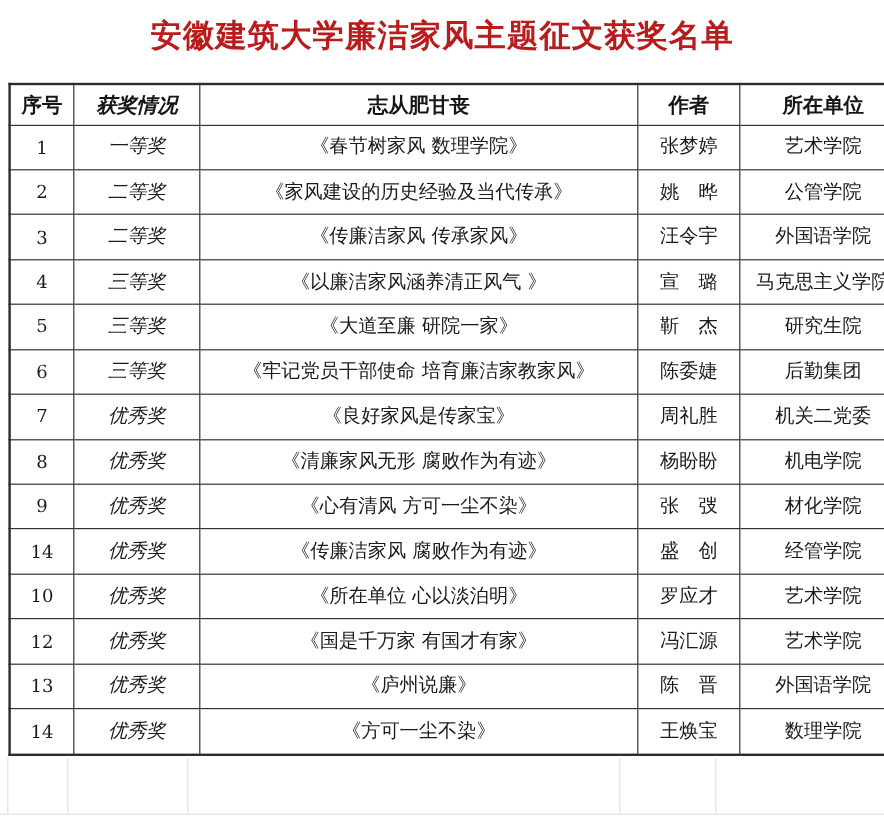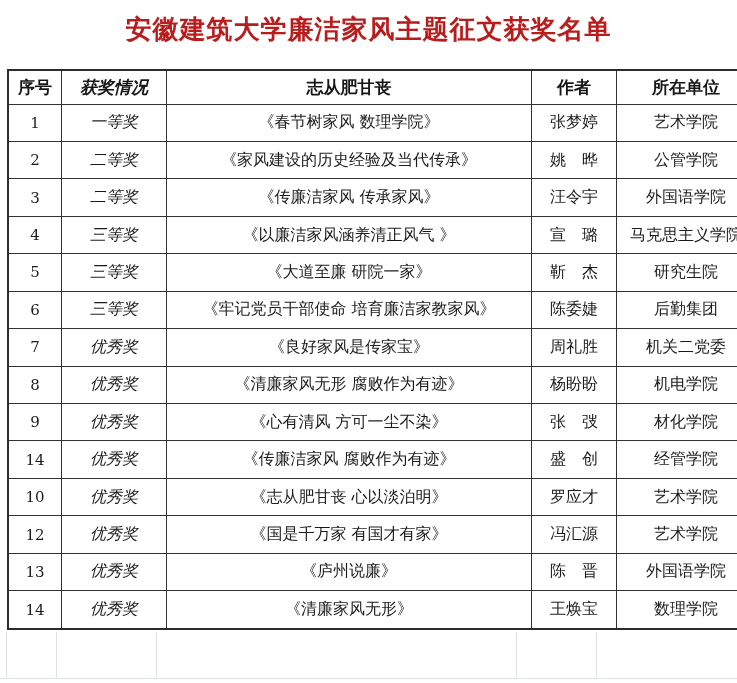--- a/index.html
+++ b/index.html
@@ -169,42 +169,42 @@
         <tr>
           <td class="col0">14</td>
           <td class="col1">优秀奖</td>
           <td class="col2">《传廉洁家风 腐败作为有迹》</td>
           <td class="col3">盛　创</td>
           <td class="col4">经管学院</td>
         </tr>
         <tr>
           <td class="col0">10</td>
           <td class="col1">优秀奖</td>
-          <td class="col2">《志从肥甘丧 心以淡泊明》</td>
+          <td class="col2">《所在单位 心以淡泊明》</td>
           <td class="col3">罗应才</td>
           <td class="col4">艺术学院</td>
         </tr>
         <tr>
           <td class="col0">12</td>
           <td class="col1">优秀奖</td>
           <td class="col2">《国是千万家 有国才有家》</td>
           <td class="col3">冯汇源</td>
           <td class="col4">艺术学院</td>
         </tr>
         <tr>
           <td class="col0">13</td>
           <td class="col1">优秀奖</td>
           <td class="col2">《庐州说廉》</td>
           <td class="col3">陈　晋</td>
           <td class="col4">外国语学院</td>
         </tr>
         <tr>
           <td class="col0">14</td>
           <td class="col1">优秀奖</td>
-          <td class="col2">《清廉家风无形》</td>
+          <td class="col2">《方可一尘不染》</td>
           <td class="col3">王焕宝</td>
           <td class="col4">数理学院</td>
         </tr>
       </tbody>
   </table>
 
   <div class="ghost-v gv0"></div>
   <div class="ghost-v gv1"></div>
   <div class="ghost-v gv2"></div>
   <div class="ghost-v gv3"></div>

